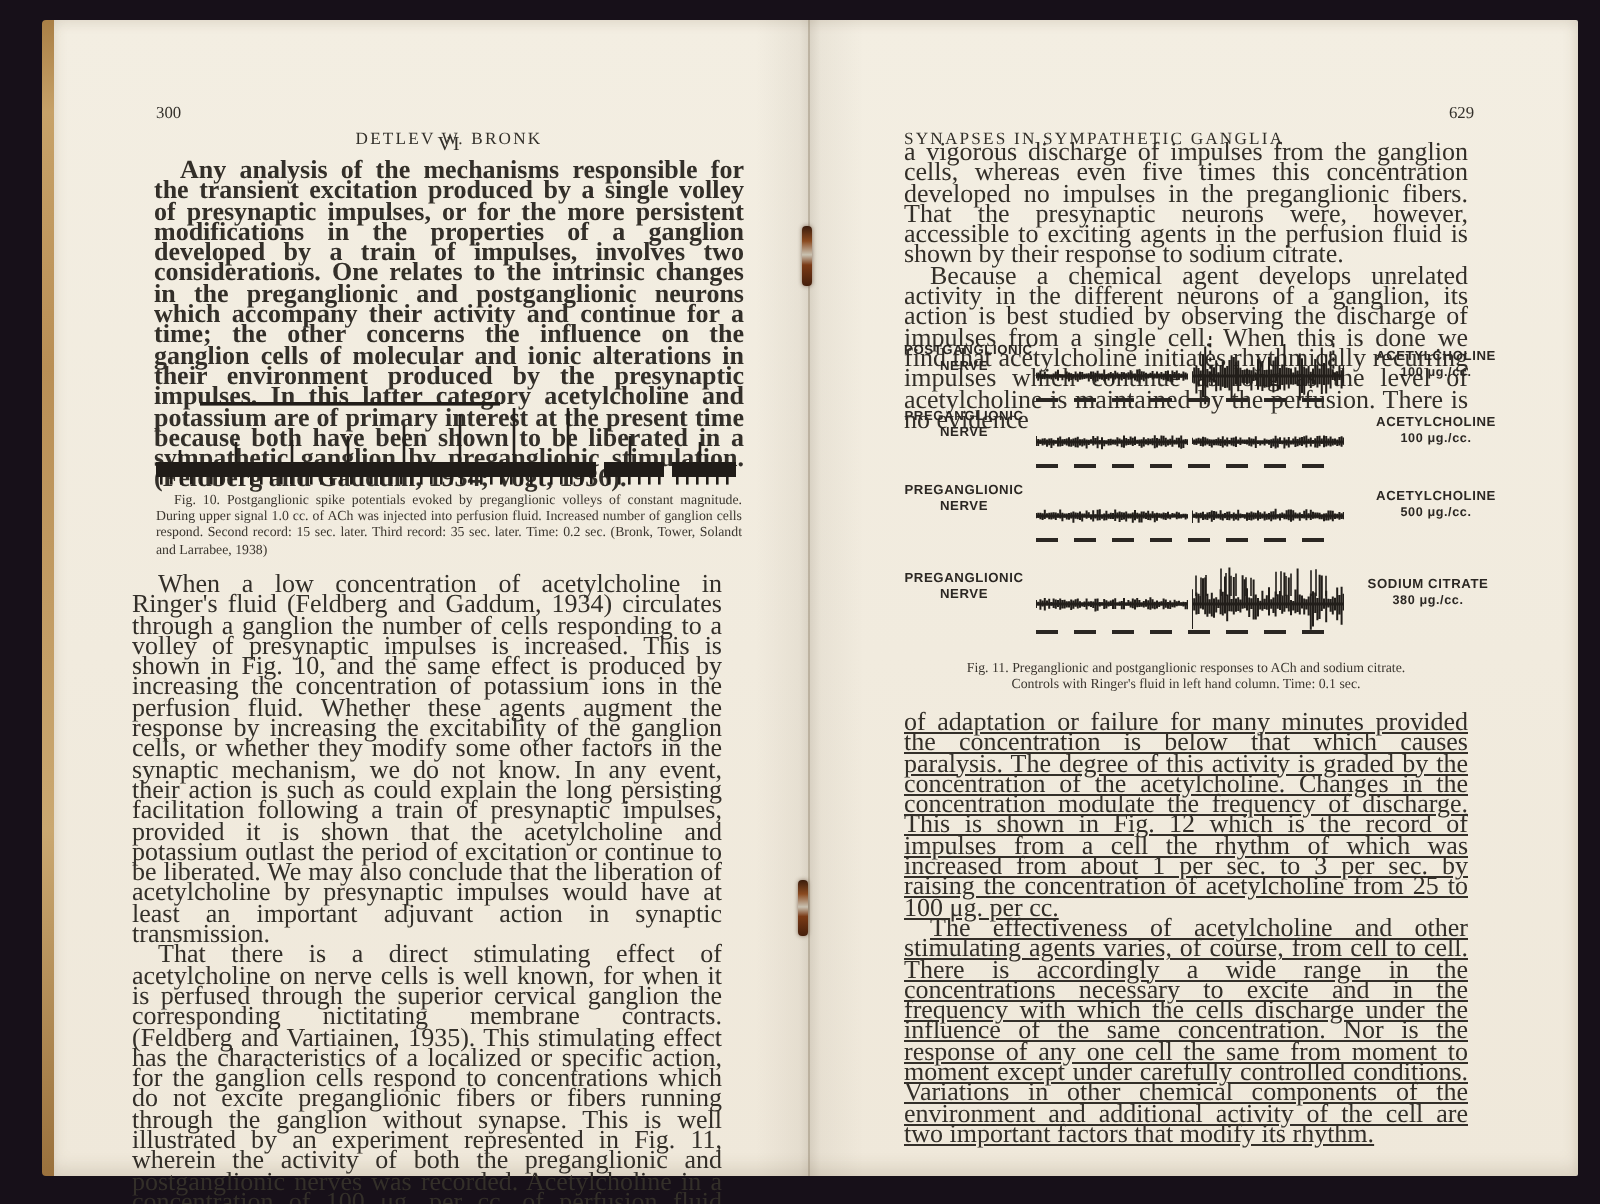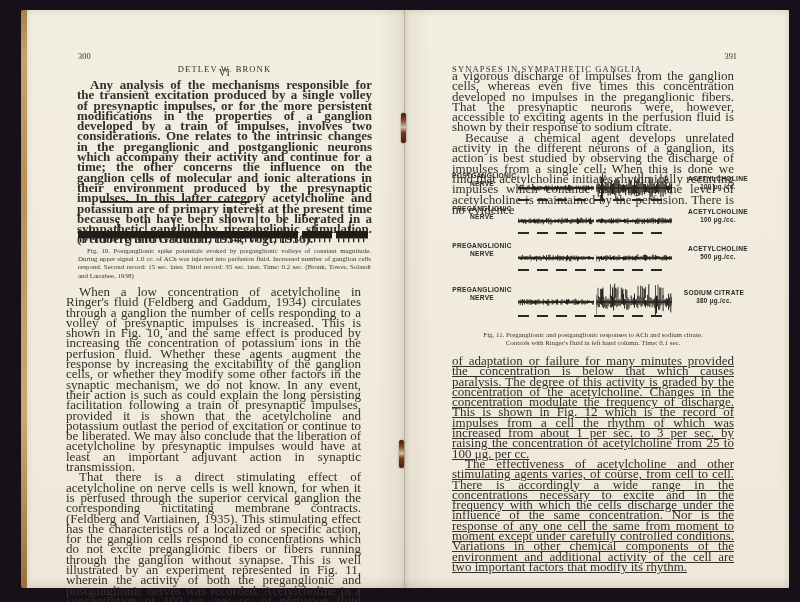--- a/index.html
+++ b/index.html
@@ -155,21 +155,21 @@
     <div class="abs caption first-indent" style="left:52px;top:237px;width:293px;">Fig. 10. Postganglionic spike potentials evoked by preganglionic volleys of constant magnitude. During upper signal 1.0 cc. of ACh was injected into perfusion fluid. Increased number of ganglion cells respond. Second record: 15 sec. later. Third record: 35 sec. later. Time: 0.2 sec. (Bronk, Tower, Solandt and Larrabee, 1938)</div>
 
     <div class="abs body-text" style="left:40px;top:277px;width:295px;">
       <p class="indent">When a low concentration of acetylcholine in Ringer's fluid (Feldberg and Gaddum, 1934) circulates through a ganglion the number of cells responding to a volley of presynaptic impulses is increased. This is shown in Fig. 10, and the same effect is produced by increasing the concentration of potassium ions in the perfusion fluid. Whether these agents augment the response by increasing the excitability of the ganglion cells, or whether they modify some other factors in the synaptic mechanism, we do not know. In any event, their action is such as could explain the long persisting facilitation following a train of presynaptic impulses, provided it is shown that the acetylcholine and potassium outlast the period of excitation or continue to be liberated. We may also conclude that the liberation of acetylcholine by presynaptic impulses would have at least an important adjuvant action in synaptic transmission.</p>
       <p class="indent">That there is a direct stimulating effect of acetylcholine on nerve cells is well known, for when it is perfused through the superior cervical ganglion the corresponding nictitating membrane contracts. (Feldberg and Vartiainen, 1935). This stimulating effect has the characteristics of a localized or specific action, for the ganglion cells respond to concentrations which do not excite preganglionic fibers or fibers running through the ganglion without synapse. This is well illustrated by an experiment represented in Fig. 11, wherein the activity of both the preganglionic and postganglionic nerves was recorded. Acetylcholine in a concentration of 100 μg. per cc. of perfusion fluid caused</p>
     </div>
   </div>
 
   <div>
     <div class="abs hdr" style="left:426px;top:42px;width:240px;">SYNAPSES IN SYMPATHETIC GANGLIA</div>
-    <div class="abs pgnum" style="left:426px;top:42px;width:285px;text-align:right;">391</div>
+    <div class="abs pgnum" style="left:426px;top:42px;width:285px;text-align:right;">629</div>
 
     <div class="abs body-text" style="left:426px;top:61px;width:282px;">
       <p>a vigorous discharge of impulses from the ganglion cells, whereas even five times this concentration developed no impulses in the preganglionic fibers. That the presynaptic neurons were, however, accessible to exciting agents in the perfusion fluid is shown by their response to sodium citrate.</p>
       <p class="indent">Because a chemical agent develops unrelated activity in the different neurons of a ganglion, its action is best studied by observing the discharge of impulses from a single cell. When this is done we find that acetylcholine initiates rhythmically recurring impulses which continue as long as the level of acetylcholine is maintained by the perfusion. There is no evidence</p>
     </div>
   </div>
 </div>
 
 <div class="fig11">
   <div class="fig11-row" style="top:4px;">

